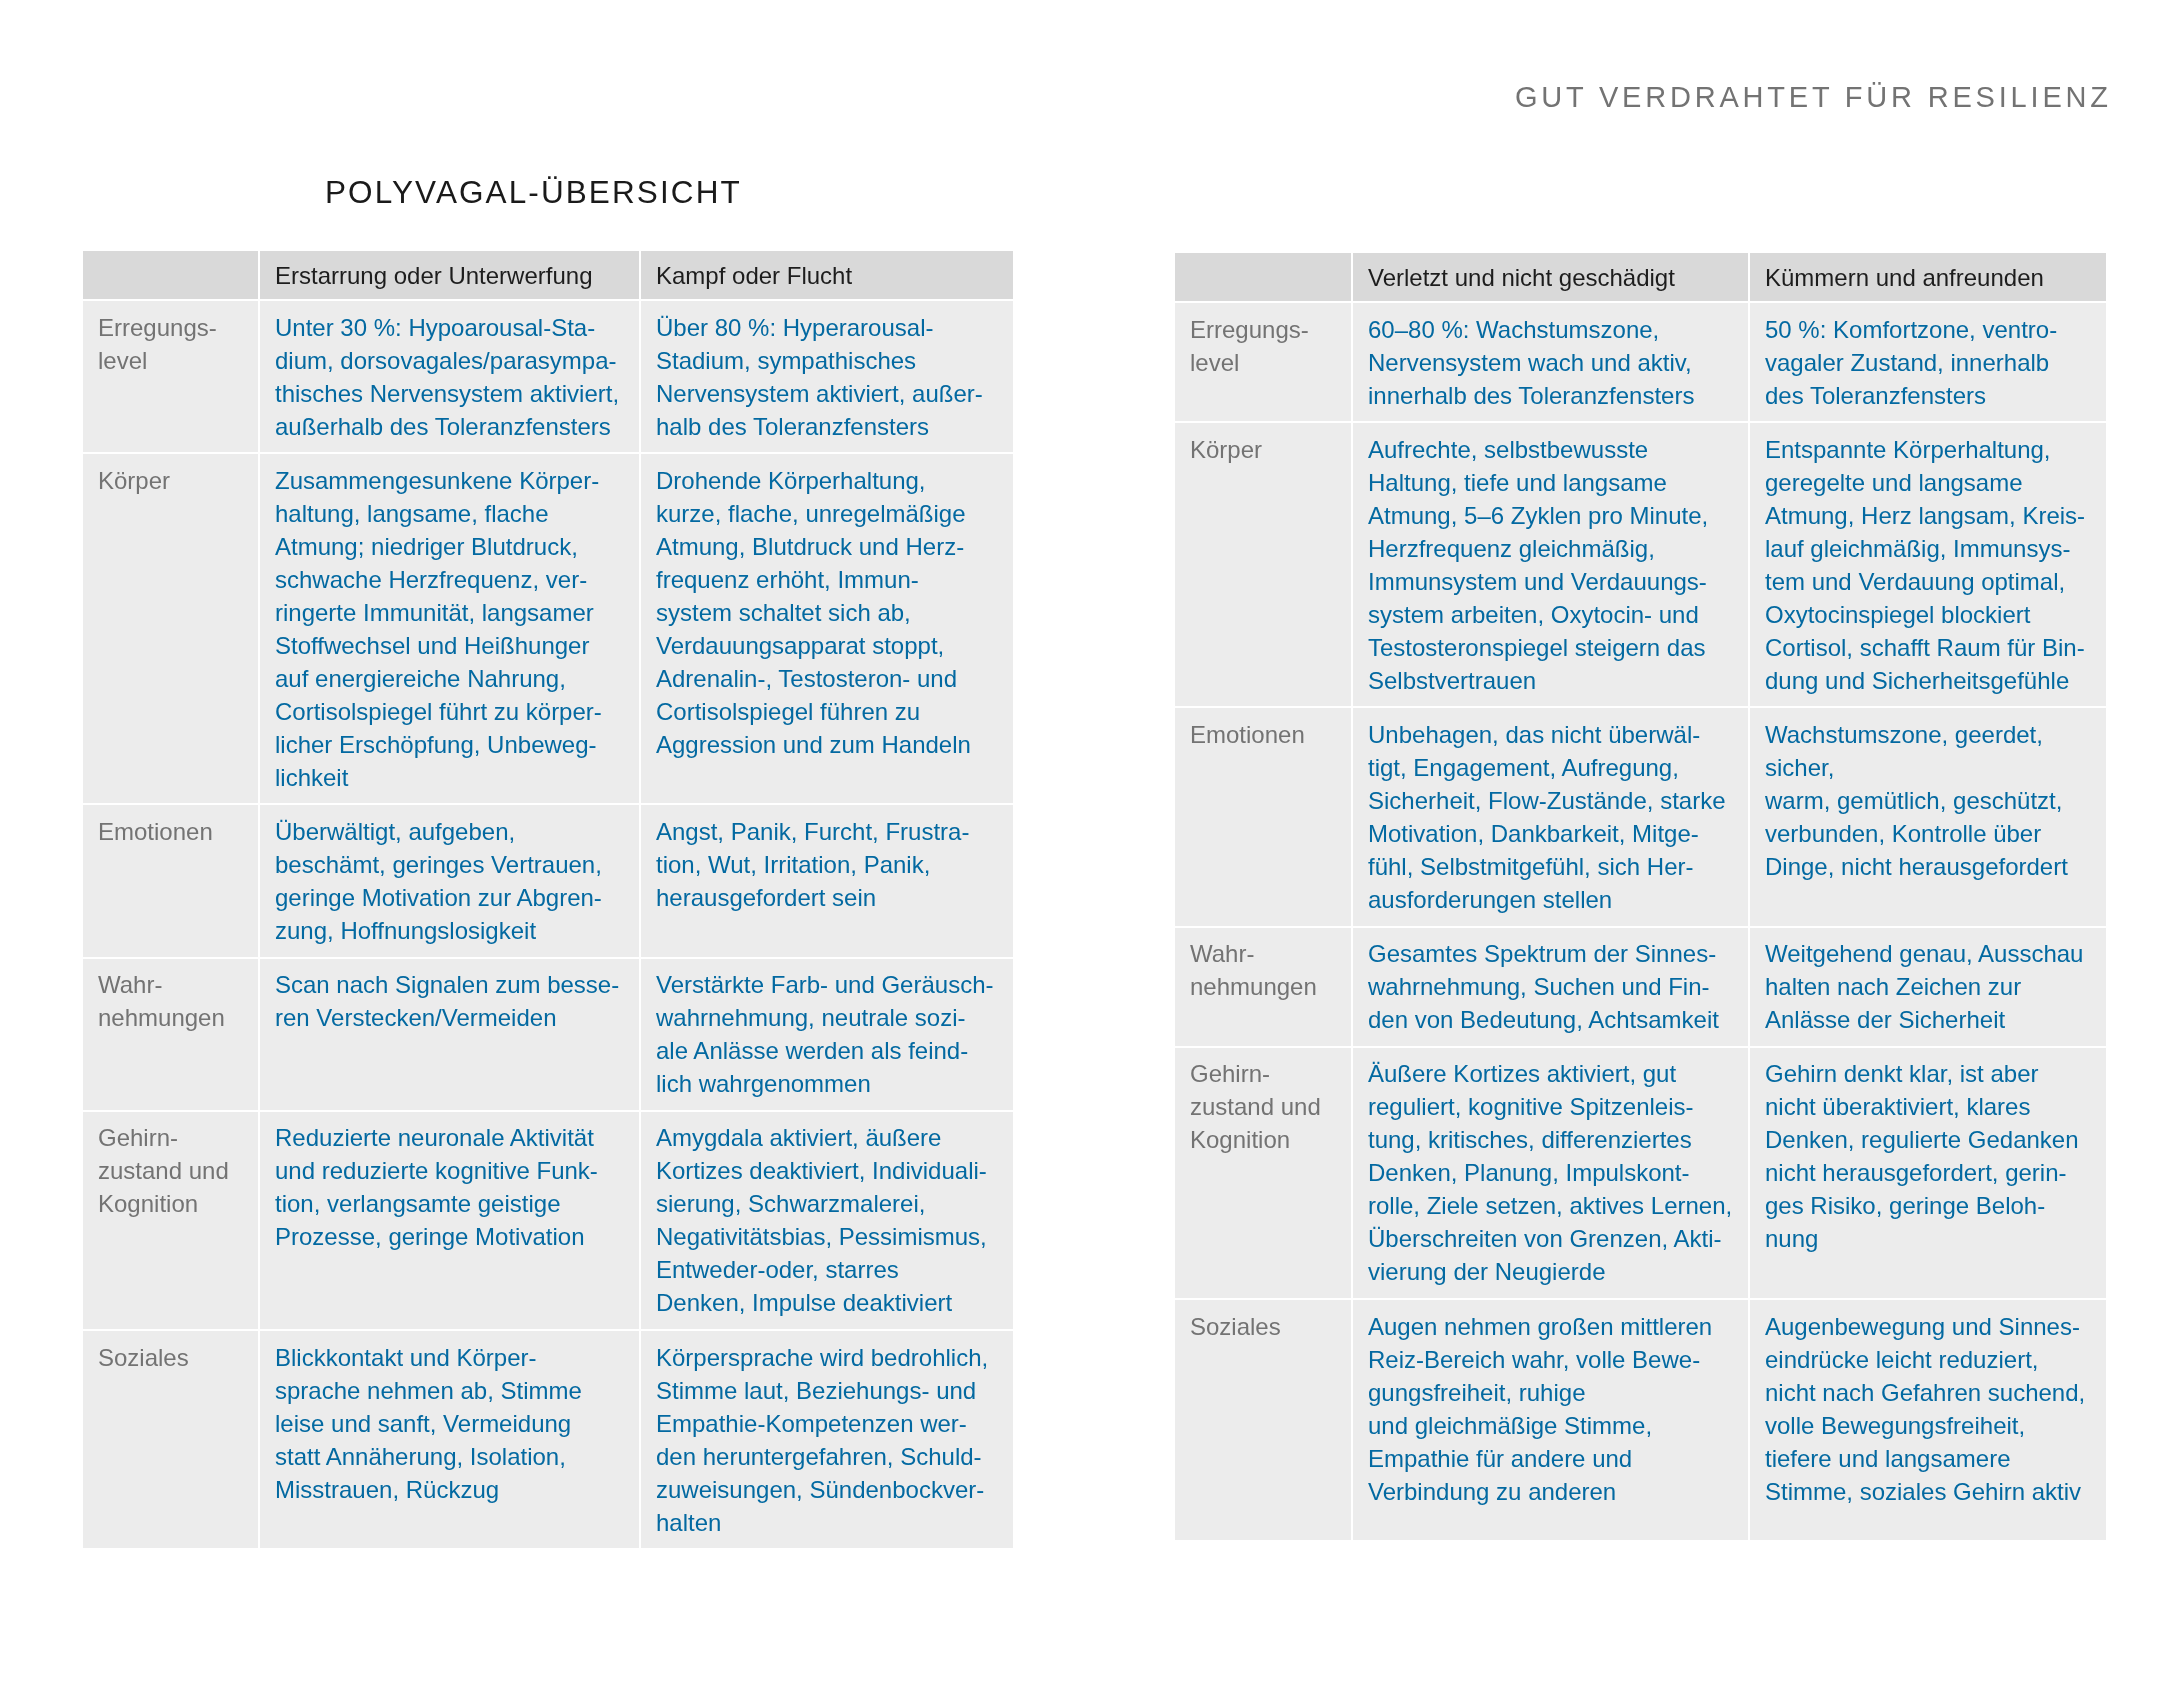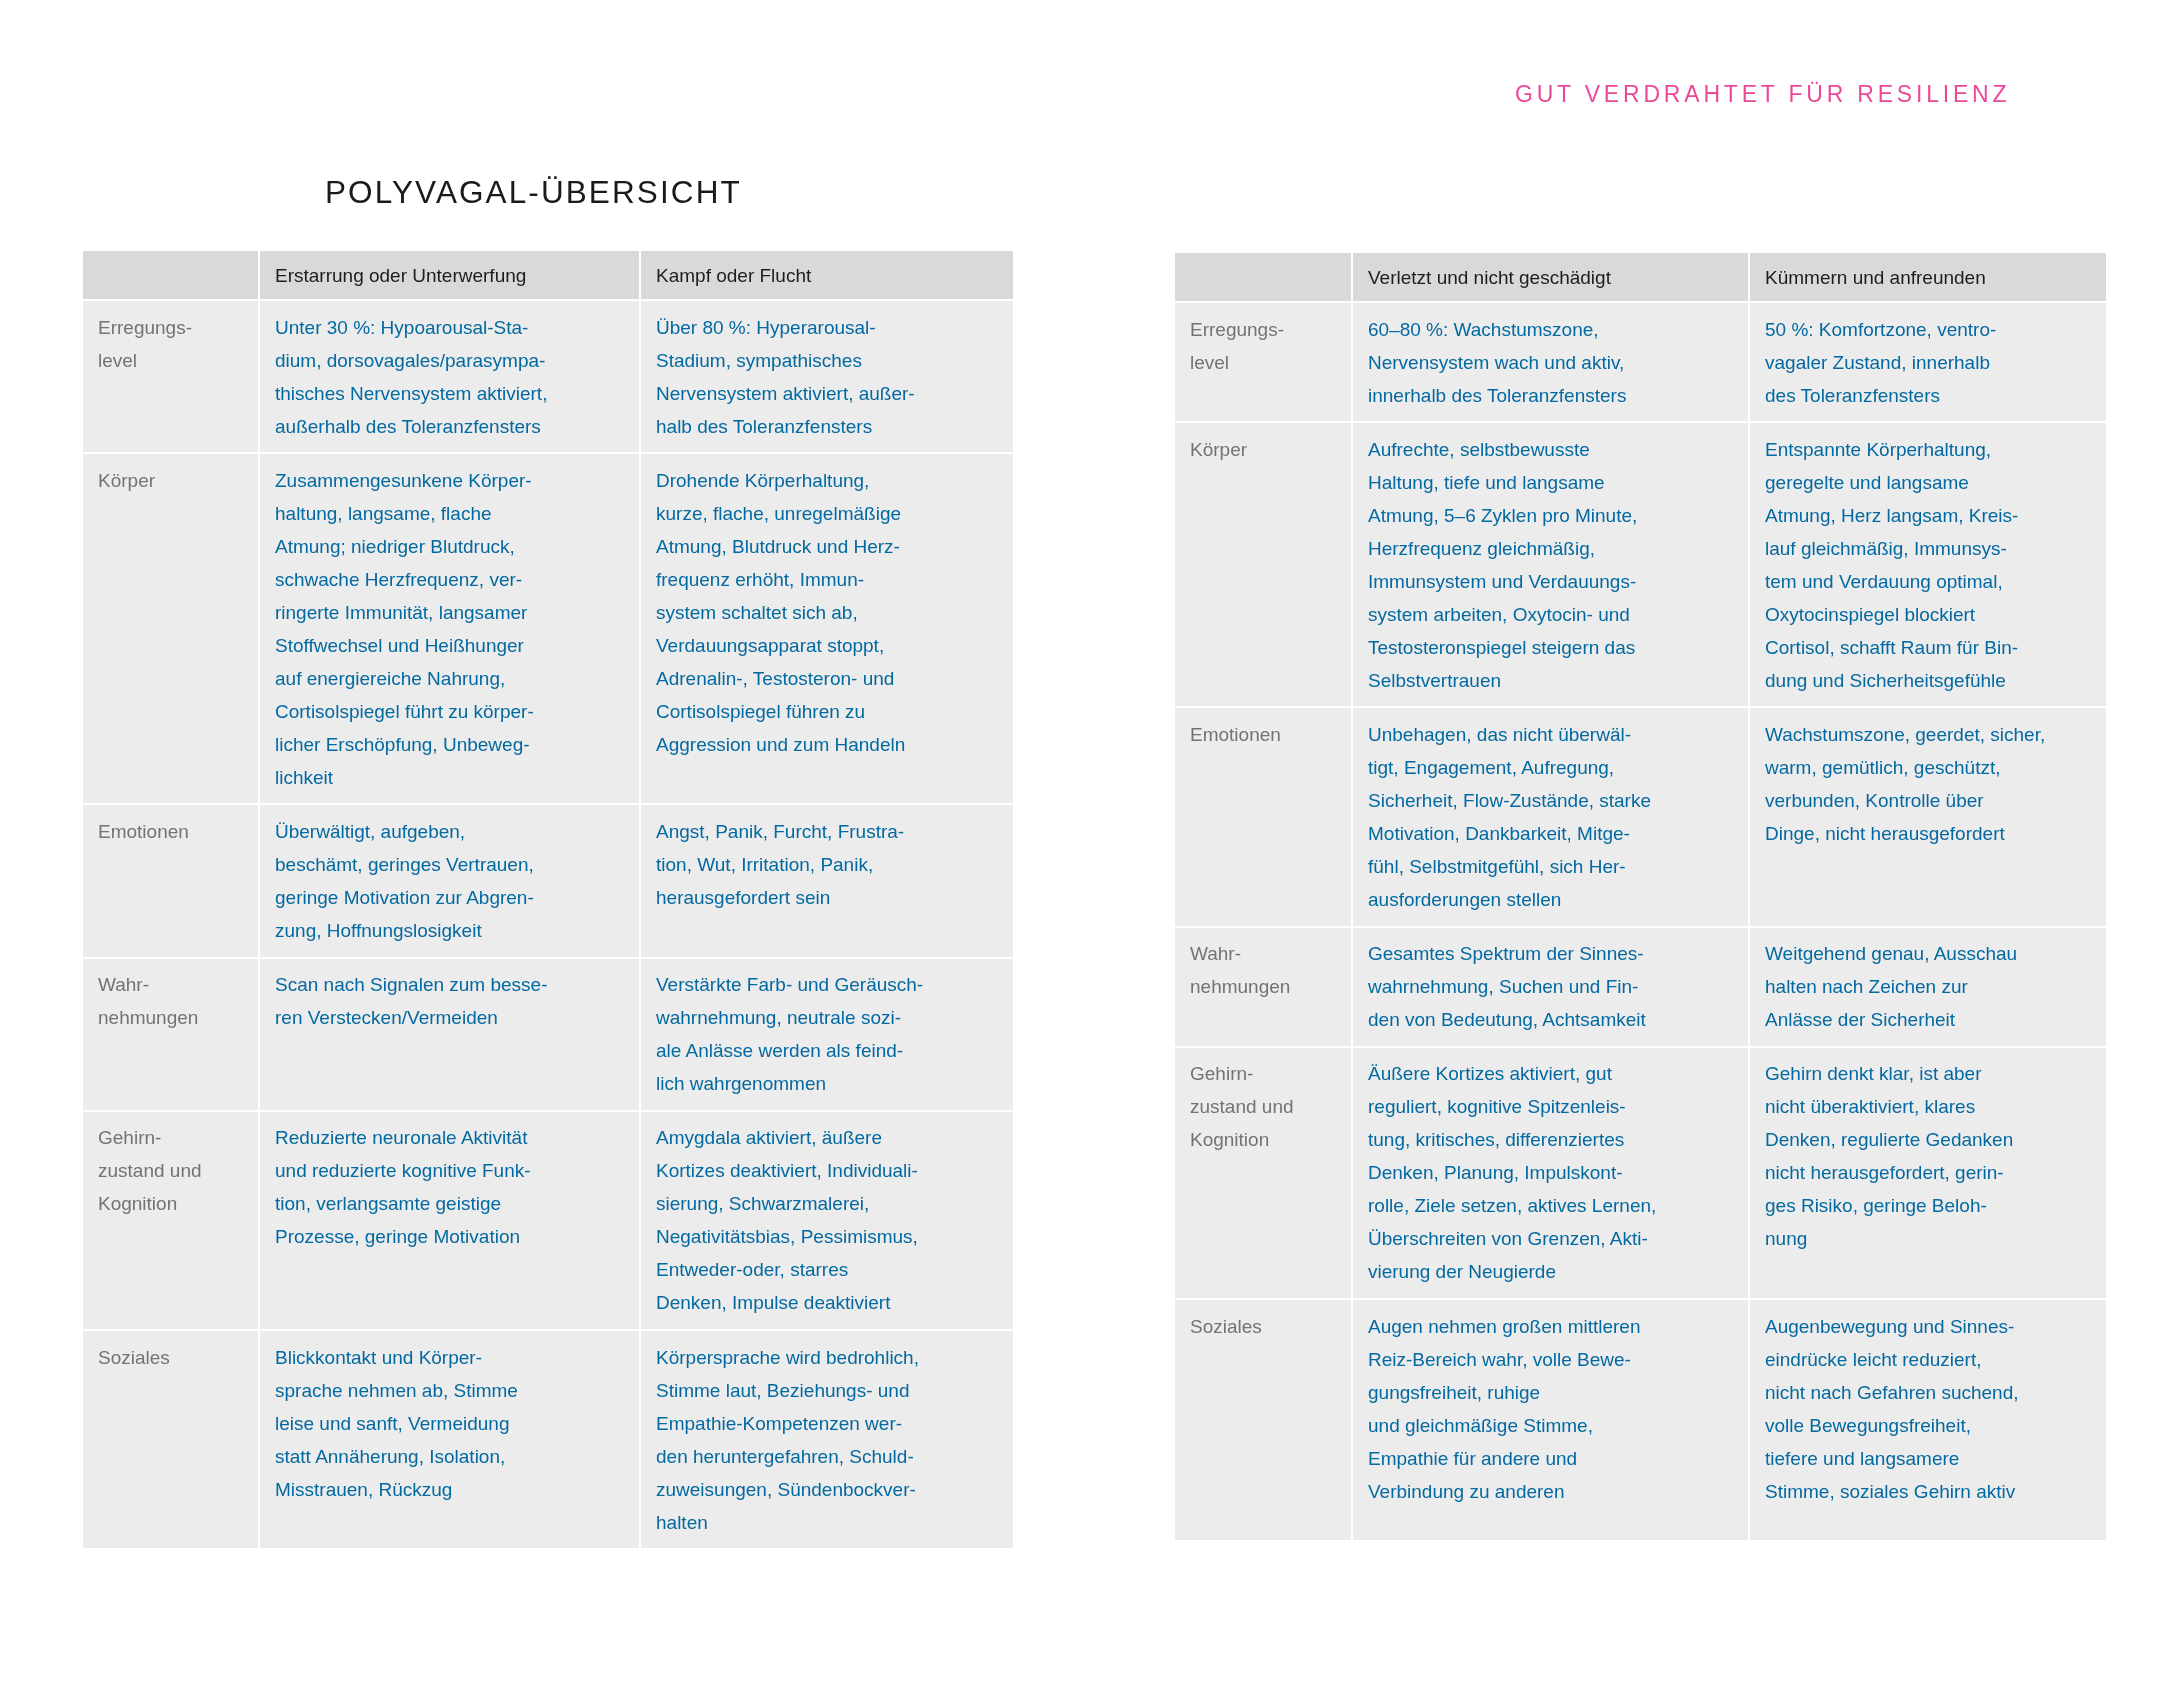--- a/index.html
+++ b/index.html
@@ -1,24 +1,24 @@
 <!DOCTYPE html>
 <html style="font-size:11px"><head>
 <meta charset="utf-8">
 <style>
   html, body { margin:0; padding:0; background:#ffffff; }
   body { width:2183px; height:1698px; position:relative; overflow:hidden;
          font-family:"Liberation Sans", "DejaVu Sans", sans-serif; color:#222; }
-  .running-head { position:absolute; left:1515px; top:81px; font-size:23px;
-         letter-spacing:3.8px; color:#ec4899; white-space:nowrap; }
+  .running-head { position:absolute; left:1515px; top:81px; font-size:29px;
+         letter-spacing:3.8px; color:#737373; white-space:nowrap; }
   .page-title { position:absolute; left:325px; top:174px; font-size:31.5px;
          letter-spacing:2.1px; color:#1a1a1a; white-space:nowrap; }
   table.poly { position:absolute; border-collapse:collapse; table-layout:fixed; }
   table.poly td, table.poly th { border:2.1px solid #ffffff; vertical-align:top;
-         padding:9.6px 13.7px 9.6px 15px; font-size:19px; line-height:33px; text-align:left; }
+         padding:9.6px 13.7px 9.6px 15px; font-size:24px; line-height:33px; text-align:left; }
   table.poly th { background:#d9d9d9; font-weight:normal; color:#1d1d1d;
          padding-top:8.2px; padding-bottom:6.8px; }
   table.poly td { background:#ececec; color:#0369a1; }
   table.poly td.rowhead { color:#737373; }
   .left  { left:81px; top:249px; width:931px; }
   .right { left:1173px; top:251px; width:933px; }
   .cell-text { white-space:pre-line; }
 </style>
 </head>
 <body>

